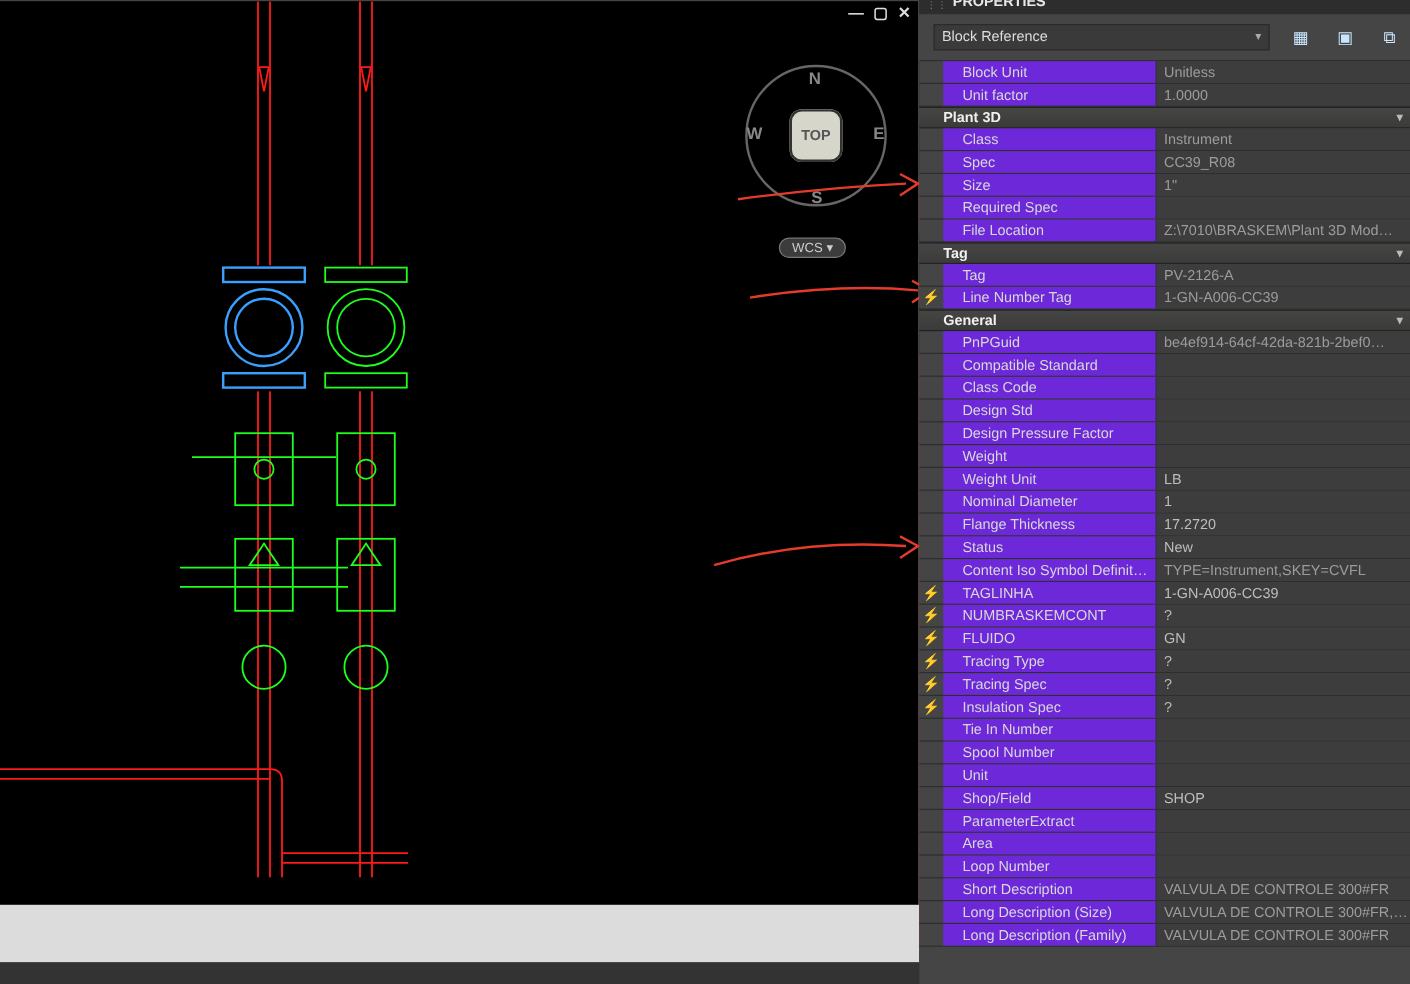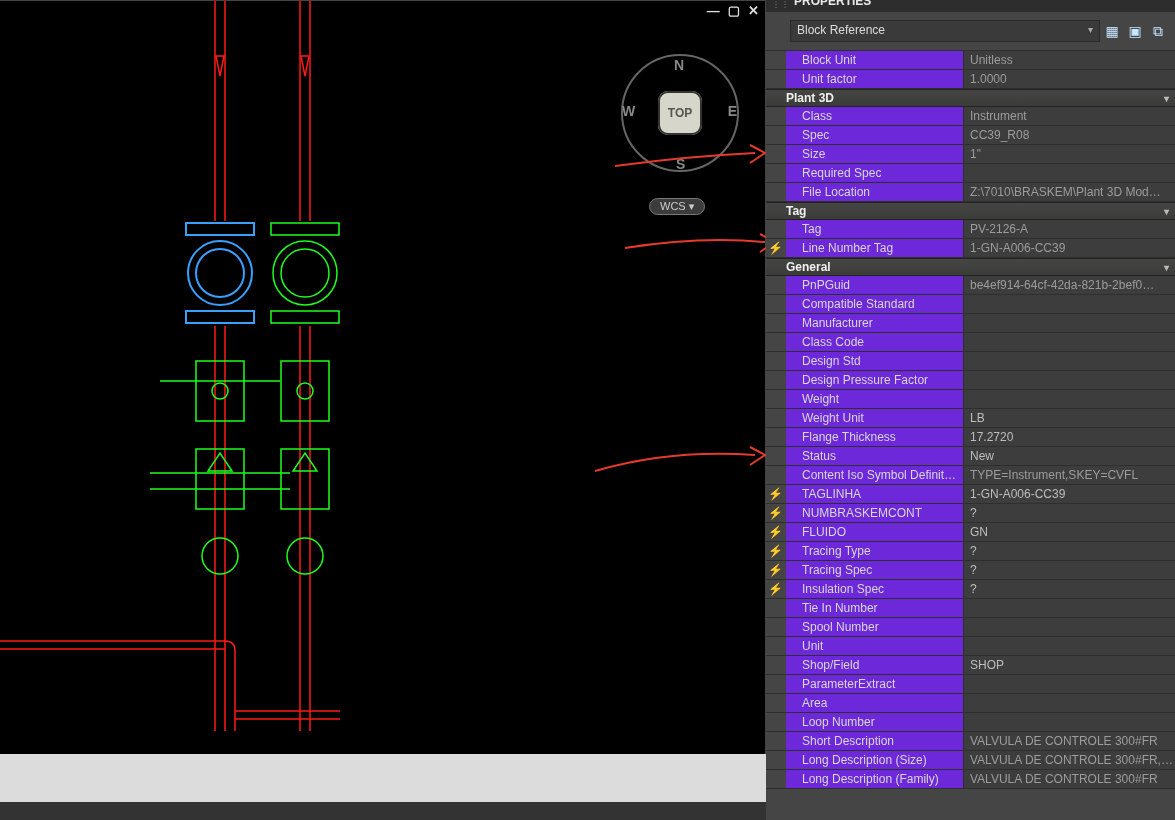--- a/index.html
+++ b/index.html
@@ -82,22 +82,22 @@
   .panel-titlebar {
     height: 12px; background: #2d2d2d;
     display: flex; align-items: flex-start; padding: 0 6px;
   }
   .grip {
     color: #888; letter-spacing: 1px; font-size: 8px; margin-right: 4px;
   }
   .panel-title { color: #e8e8e8; font-size: 12px; font-weight: 600; margin-top: -6px; }
 
   .selector-row {
-    display: flex; align-items: center; gap: 1px;
-    padding: 8px 6px 8px 24px;
+    display: flex; align-items: center; gap: 15px;
+    padding: 8px 6px 8px 12px;
     background: #454545;
     border-bottom: 1px solid #2e2e2e;
   }
   .selector {
     flex: 1; height: 22px;
     background: #3a3a3a;
     border: 1px solid #2a2a2a;
     color: #ddd; padding: 2px 6px;
     position: relative;
   }
@@ -329,25 +329,20 @@
         <div class="keycol">PnPGuid</div>
         <div class="valcol ro">be4ef914-64cf-42da-821b-2bef0…</div>
       </div>
       <div class="row">
         <div class="flagcol"></div>
         <div class="keycol">Compatible Standard</div>
         <div class="valcol"></div>
       </div>
       <div class="row">
         <div class="flagcol"></div>
-        <div class="keycol">Manufacturer</div>
-        <div class="valcol"></div>
-      </div>
-      <div class="row">
-        <div class="flagcol"></div>
         <div class="keycol">Class Code</div>
         <div class="valcol"></div>
       </div>
       <div class="row">
         <div class="flagcol"></div>
         <div class="keycol">Design Std</div>
         <div class="valcol"></div>
       </div>
       <div class="row">
         <div class="flagcol"></div>
@@ -359,20 +354,25 @@
         <div class="keycol">Weight</div>
         <div class="valcol"></div>
       </div>
       <div class="row">
         <div class="flagcol"></div>
         <div class="keycol">Weight Unit</div>
         <div class="valcol">LB</div>
       </div>
       <div class="row">
         <div class="flagcol"></div>
+        <div class="keycol">Nominal Diameter</div>
+        <div class="valcol">1</div>
+      </div>
+      <div class="row">
+        <div class="flagcol"></div>
         <div class="keycol">Flange Thickness</div>
         <div class="valcol">17.2720</div>
       </div>
       <div class="row">
         <div class="flagcol"></div>
         <div class="keycol">Status</div>
         <div class="valcol">New</div>
       </div>
       <div class="row">
         <div class="flagcol"></div>

